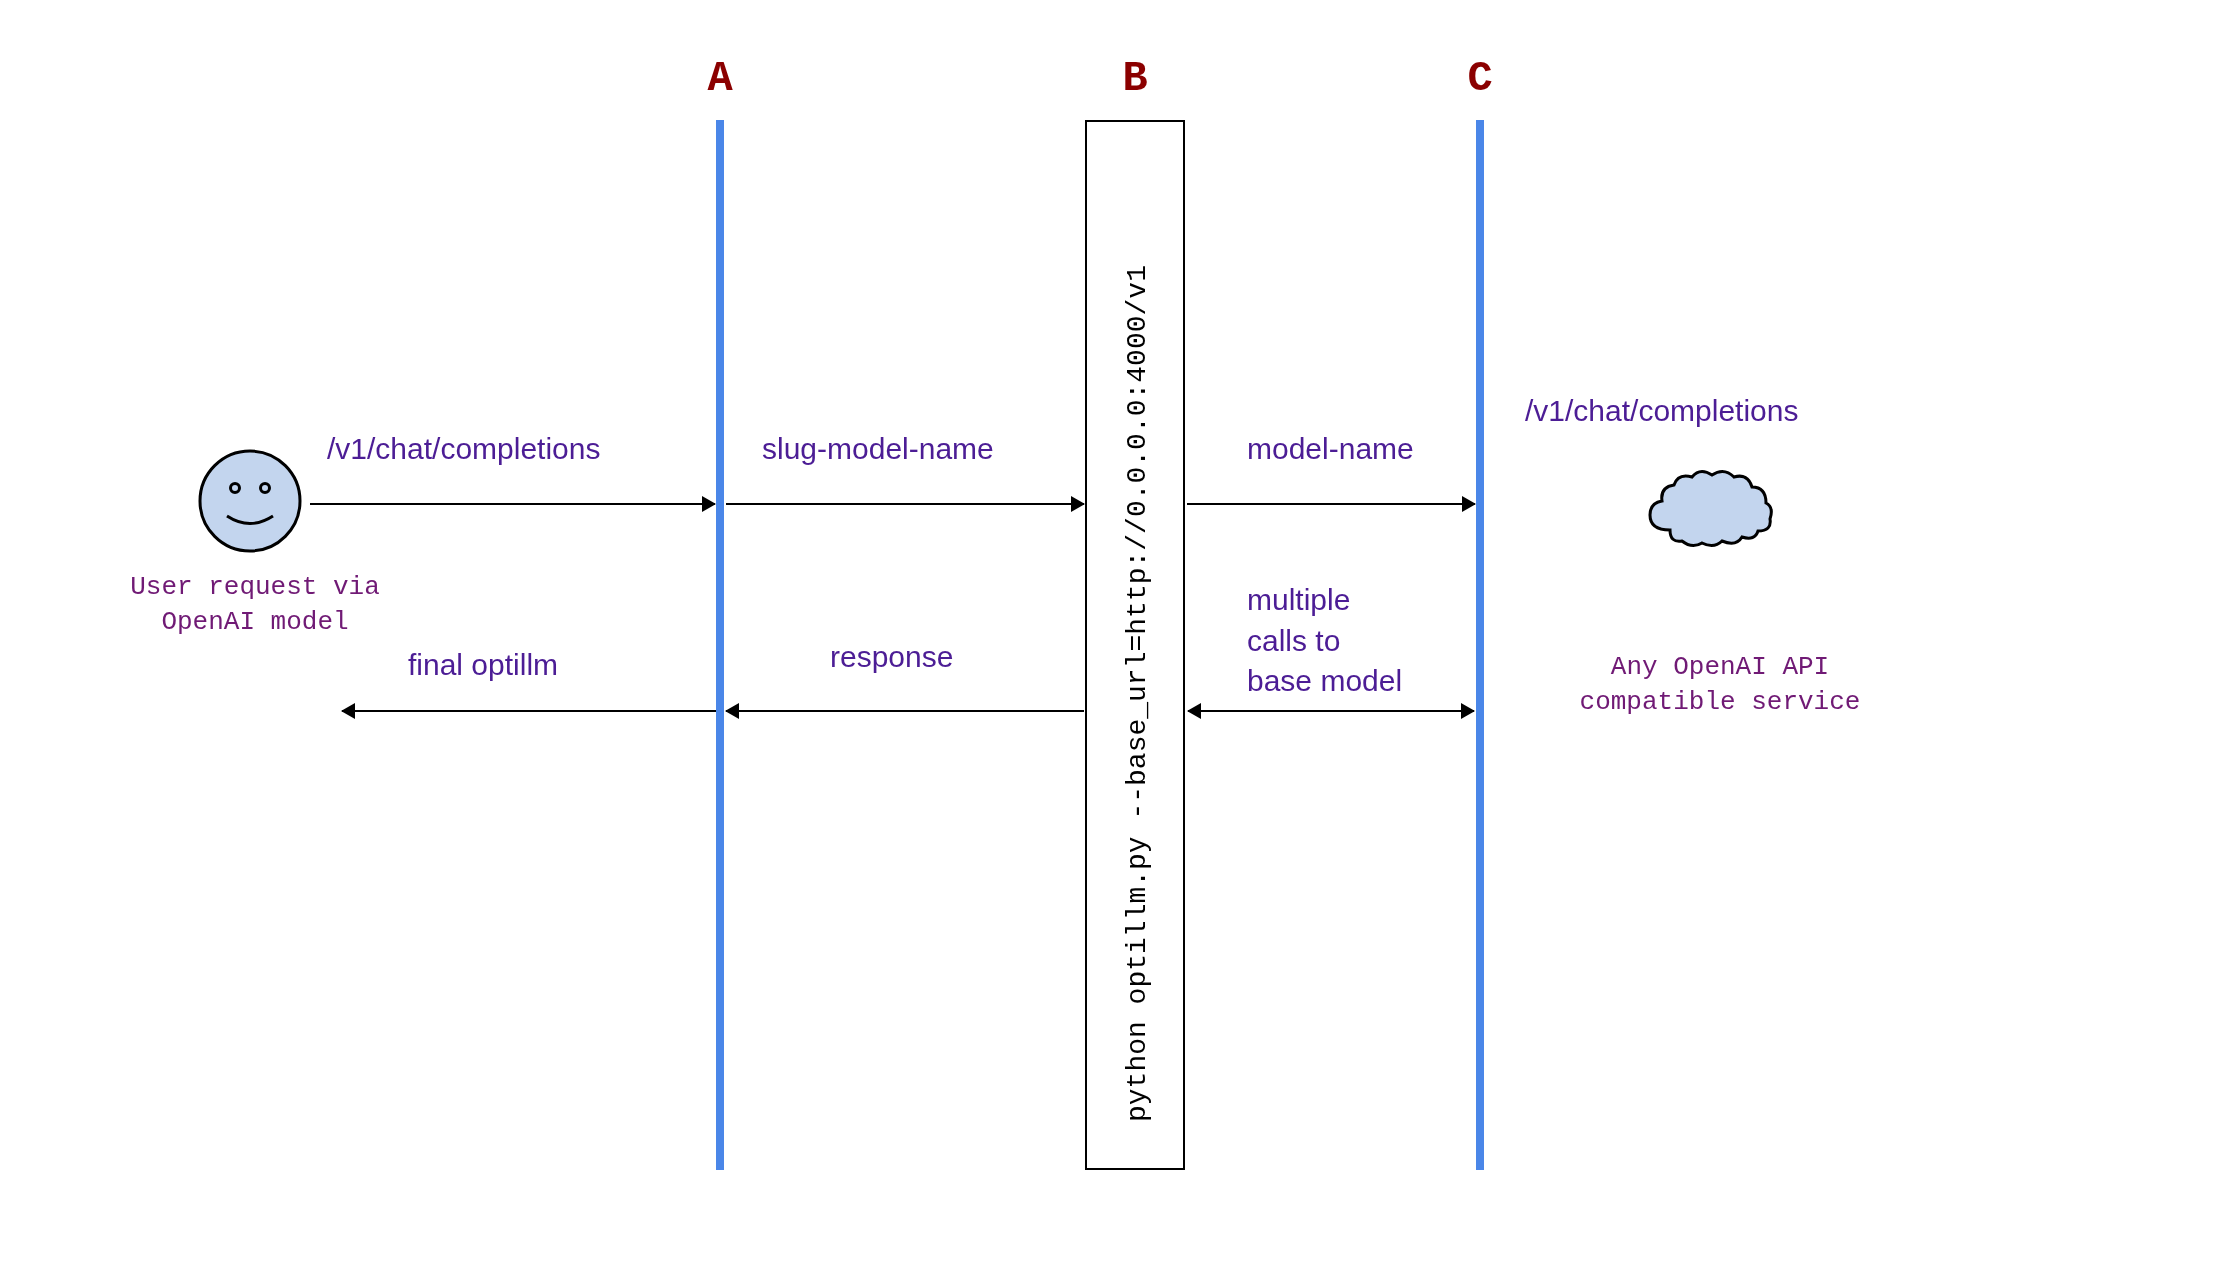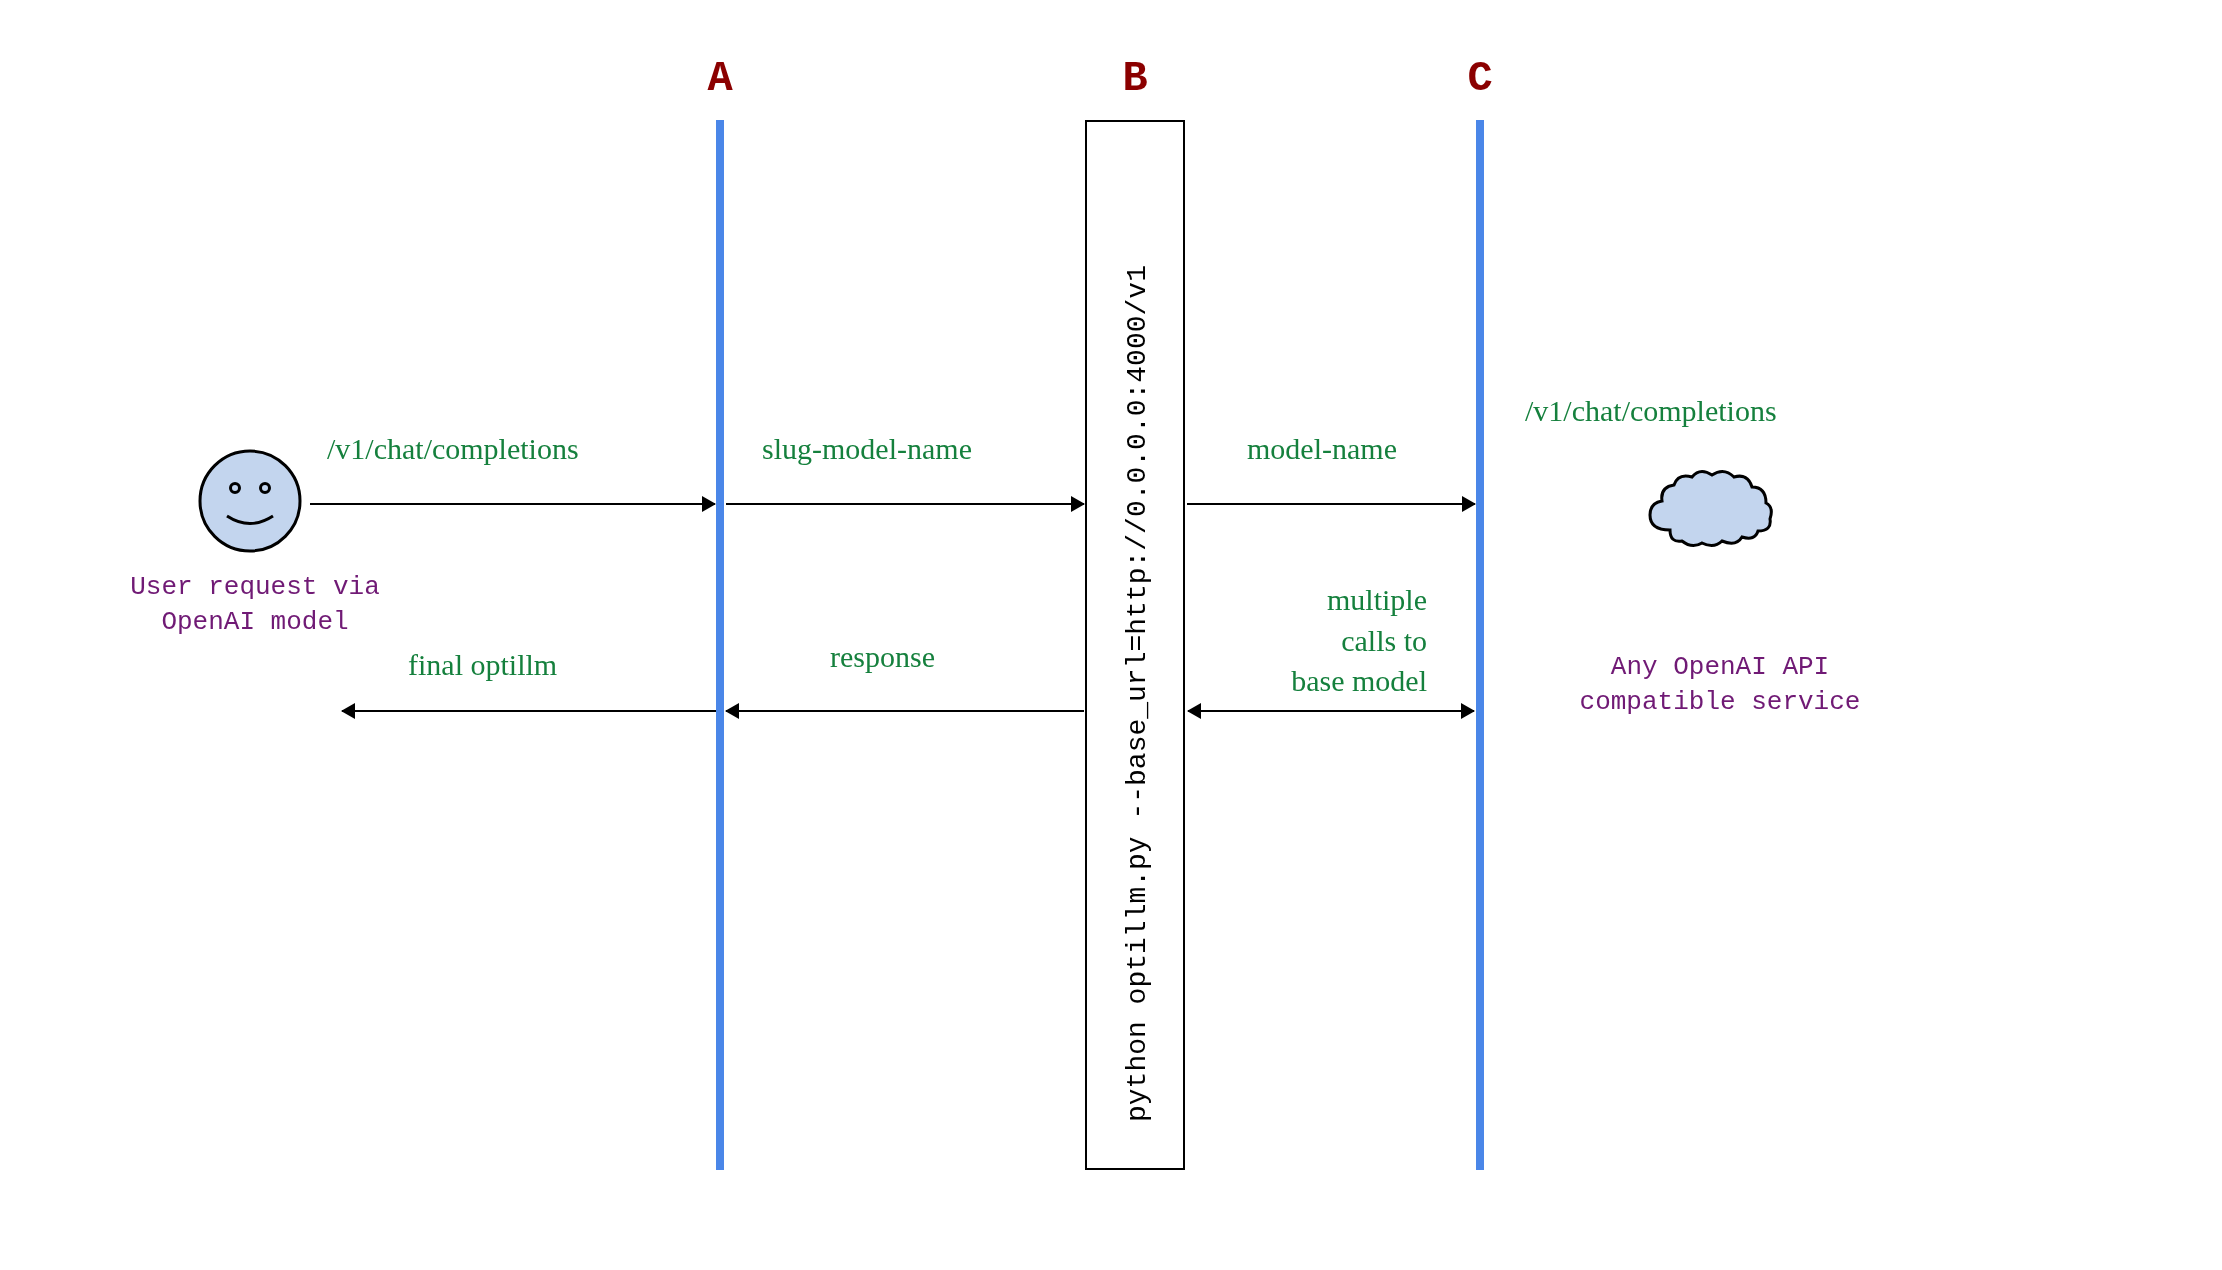--- a/index.html
+++ b/index.html
@@ -69,23 +69,23 @@
       top: -7px;
       width: 0;
       height: 0;
       border-right: 14px solid #000000;
       border-top: 8px solid transparent;
       border-bottom: 8px solid transparent;
     }
     .arrow-label {
       position: absolute;
       font-size: 30px;
-      color: #15803d;
+      color: #4c1d95;
       white-space: nowrap;
-      font-family: Liberation Serif, serif;
+      font-family: Liberation Sans, sans-serif;
     }
     .actor-label {
       position: absolute;
       font-size: 26px;
       color: #701a75;
       text-align: center;
       font-family: 'Consolas', 'Monaco', 'Courier New', monospace;
     }
     .multi-line {
       line-height: 1.35;
@@ -167,19 +167,19 @@
   <div class="arrow arrow-head-right" style="left:1187px; top:503px; width:288px;"></div>
   <div class="arrow-label" style="left:1247px; top:432px;">model-name</div>
 
   <div class="arrow arrow-head-left" style="left:726px; top:710px; width:358px;"></div>
   <div class="arrow-label" style="left:830px; top:640px;text-align:right;">response</div>
 
   <div class="arrow arrow-head-left" style="left:342px; top:710px; width:374px;"></div>
   <div class="arrow-label" style="left:408px; top:648px;">final optillm</div>
 
   <div class="arrow arrow-head-left arrow-head-right" style="left:1188px; top:710px; width:286px;"></div>
-  <div class="arrow-label multi-line" style="left:1247px; top:580px; text-align:right; width:180px;">
+  <div class="arrow-label multi-line" style="left:1247px; top:580px; text-align:left; width:180px;">
     <span>multiple</span><br>
     <span>calls to</span><br>
     <span>base model</span>
   </div>
 
 </div>
 
 </body></html>

